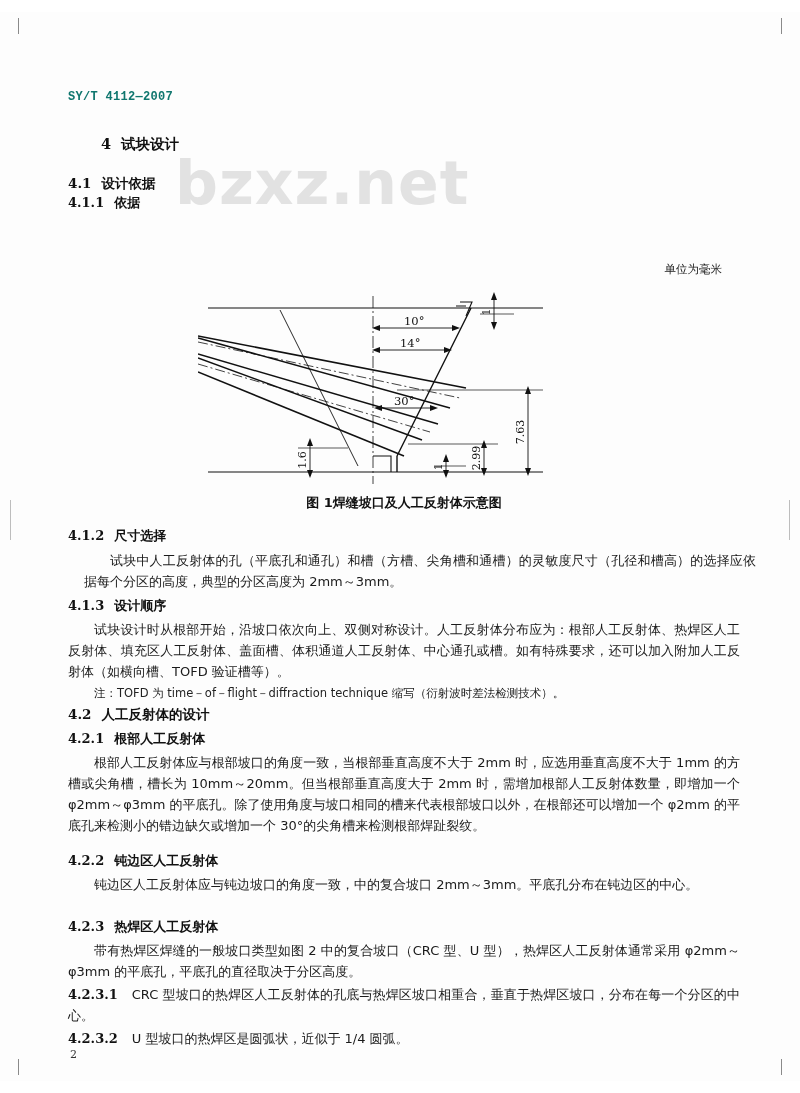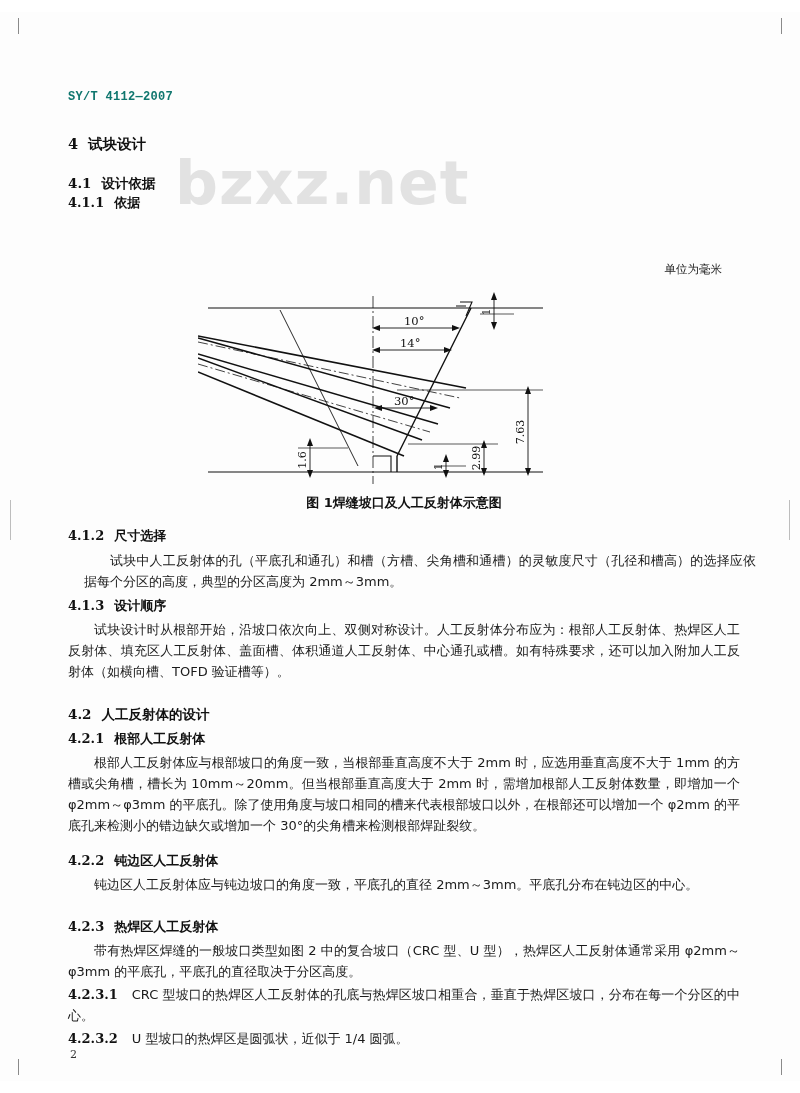--- a/index.html
+++ b/index.html
@@ -161,21 +161,21 @@
   <div class="crop-mark cm-tr"></div>
   <div class="crop-mark cm-bl"></div>
   <div class="crop-mark cm-br"></div>
   <div class="crop-mark cm-ml"></div>
   <div class="crop-mark cm-mr"></div>
 
   <div class="watermark">bzxz.net</div>
 
   <div class="std-header">SY/T 4112—2007</div>
 
-  <div class="blk h1" style="top:135px;">
+  <div class="blk h1" style="top:135px;margin-left:33px;">
     <span class="num latin">4</span><span>试块设计</span>
   </div>
 
   <div class="blk h2" style="top:167px;margin-top:8px;">
     <span class="num latin">4.1</span><span>设计依据</span>
   </div>
 
   <div class="blk h3" style="top:194px;">
     <span class="num latin">4.1.1</span><span>依据</span>
   </div>
@@ -275,34 +275,35 @@
 
   <div class="blk h3" style="top:527px;">
     <span class="num latin">4.1.2</span><span>尺寸选择</span>
   </div>
   <div class="blk para indent" style="top:550px; width:672px;margin-left:16px;">试块中人工反射体的孔（平底孔和通孔）和槽（方槽、尖角槽和通槽）的灵敏度尺寸（孔径和槽高）的选择应依据每个分区的高度，典型的分区高度为 2mm～3mm。</div>
 
   <div class="blk h3" style="top:597px;">
     <span class="num latin">4.1.3</span><span>设计顺序</span>
   </div>
   <div class="blk para indent" style="top:619px; width:672px;">试块设计时从根部开始，沿坡口依次向上、双侧对称设计。人工反射体分布应为：根部人工反射体、热焊区人工反射体、填充区人工反射体、盖面槽、体积通道人工反射体、中心通孔或槽。如有特殊要求，还可以加入附加人工反射体（如横向槽、TOFD 验证槽等）。</div>
+  <div class="blk note" style="top:684px; width:672px;">注：TOFD 为 time－of－flight－diffraction technique 缩写（衍射波时差法检测技术）。</div>
 
   <div class="blk h2" style="top:706px;">
     <span class="num latin">4.2</span><span>人工反射体的设计</span>
   </div>
 
   <div class="blk h3" style="top:730px;">
     <span class="num latin">4.2.1</span><span>根部人工反射体</span>
   </div>
   <div class="blk para indent" style="top:752px; width:672px;">根部人工反射体应与根部坡口的角度一致，当根部垂直高度不大于 2mm 时，应选用垂直高度不大于 1mm 的方槽或尖角槽，槽长为 10mm～20mm。但当根部垂直高度大于 2mm 时，需增加根部人工反射体数量，即增加一个 φ2mm～φ3mm 的平底孔。除了使用角度与坡口相同的槽来代表根部坡口以外，在根部还可以增加一个 φ2mm 的平底孔来检测小的错边缺欠或增加一个 30°的尖角槽来检测根部焊趾裂纹。</div>
 
   <div class="blk h3" style="top:852px;">
     <span class="num latin">4.2.2</span><span>钝边区人工反射体</span>
   </div>
-  <div class="blk para indent" style="top:874px; width:672px;">钝边区人工反射体应与钝边坡口的角度一致，平底孔的直径 2mm～3mm。平底孔分布在钝边区的中心。</div>
+  <div class="blk para indent" style="top:874px; width:672px;">钝边区人工反射体应与钝边坡口的角度一致，中的复合坡口 2mm～3mm。平底孔分布在钝边区的中心。</div>
 
   <div class="blk h3" style="top:918px;">
     <span class="num latin">4.2.3</span><span>热焊区人工反射体</span>
   </div>
   <div class="blk para indent" style="top:940px; width:672px;">带有热焊区焊缝的一般坡口类型如图 2 中的复合坡口（CRC 型、U 型），热焊区人工反射体通常采用 φ2mm～φ3mm 的平底孔，平底孔的直径取决于分区高度。</div>
 
   <div class="blk para" style="top:984px; width:672px;">
     <span class="h4 num-wide latin">4.2.3.1</span><span>CRC 型坡口的热焊区人工反射体的孔底与热焊区坡口相重合，垂直于热焊区坡口，分布在每一个分区的中心。</span>
   </div>
 

